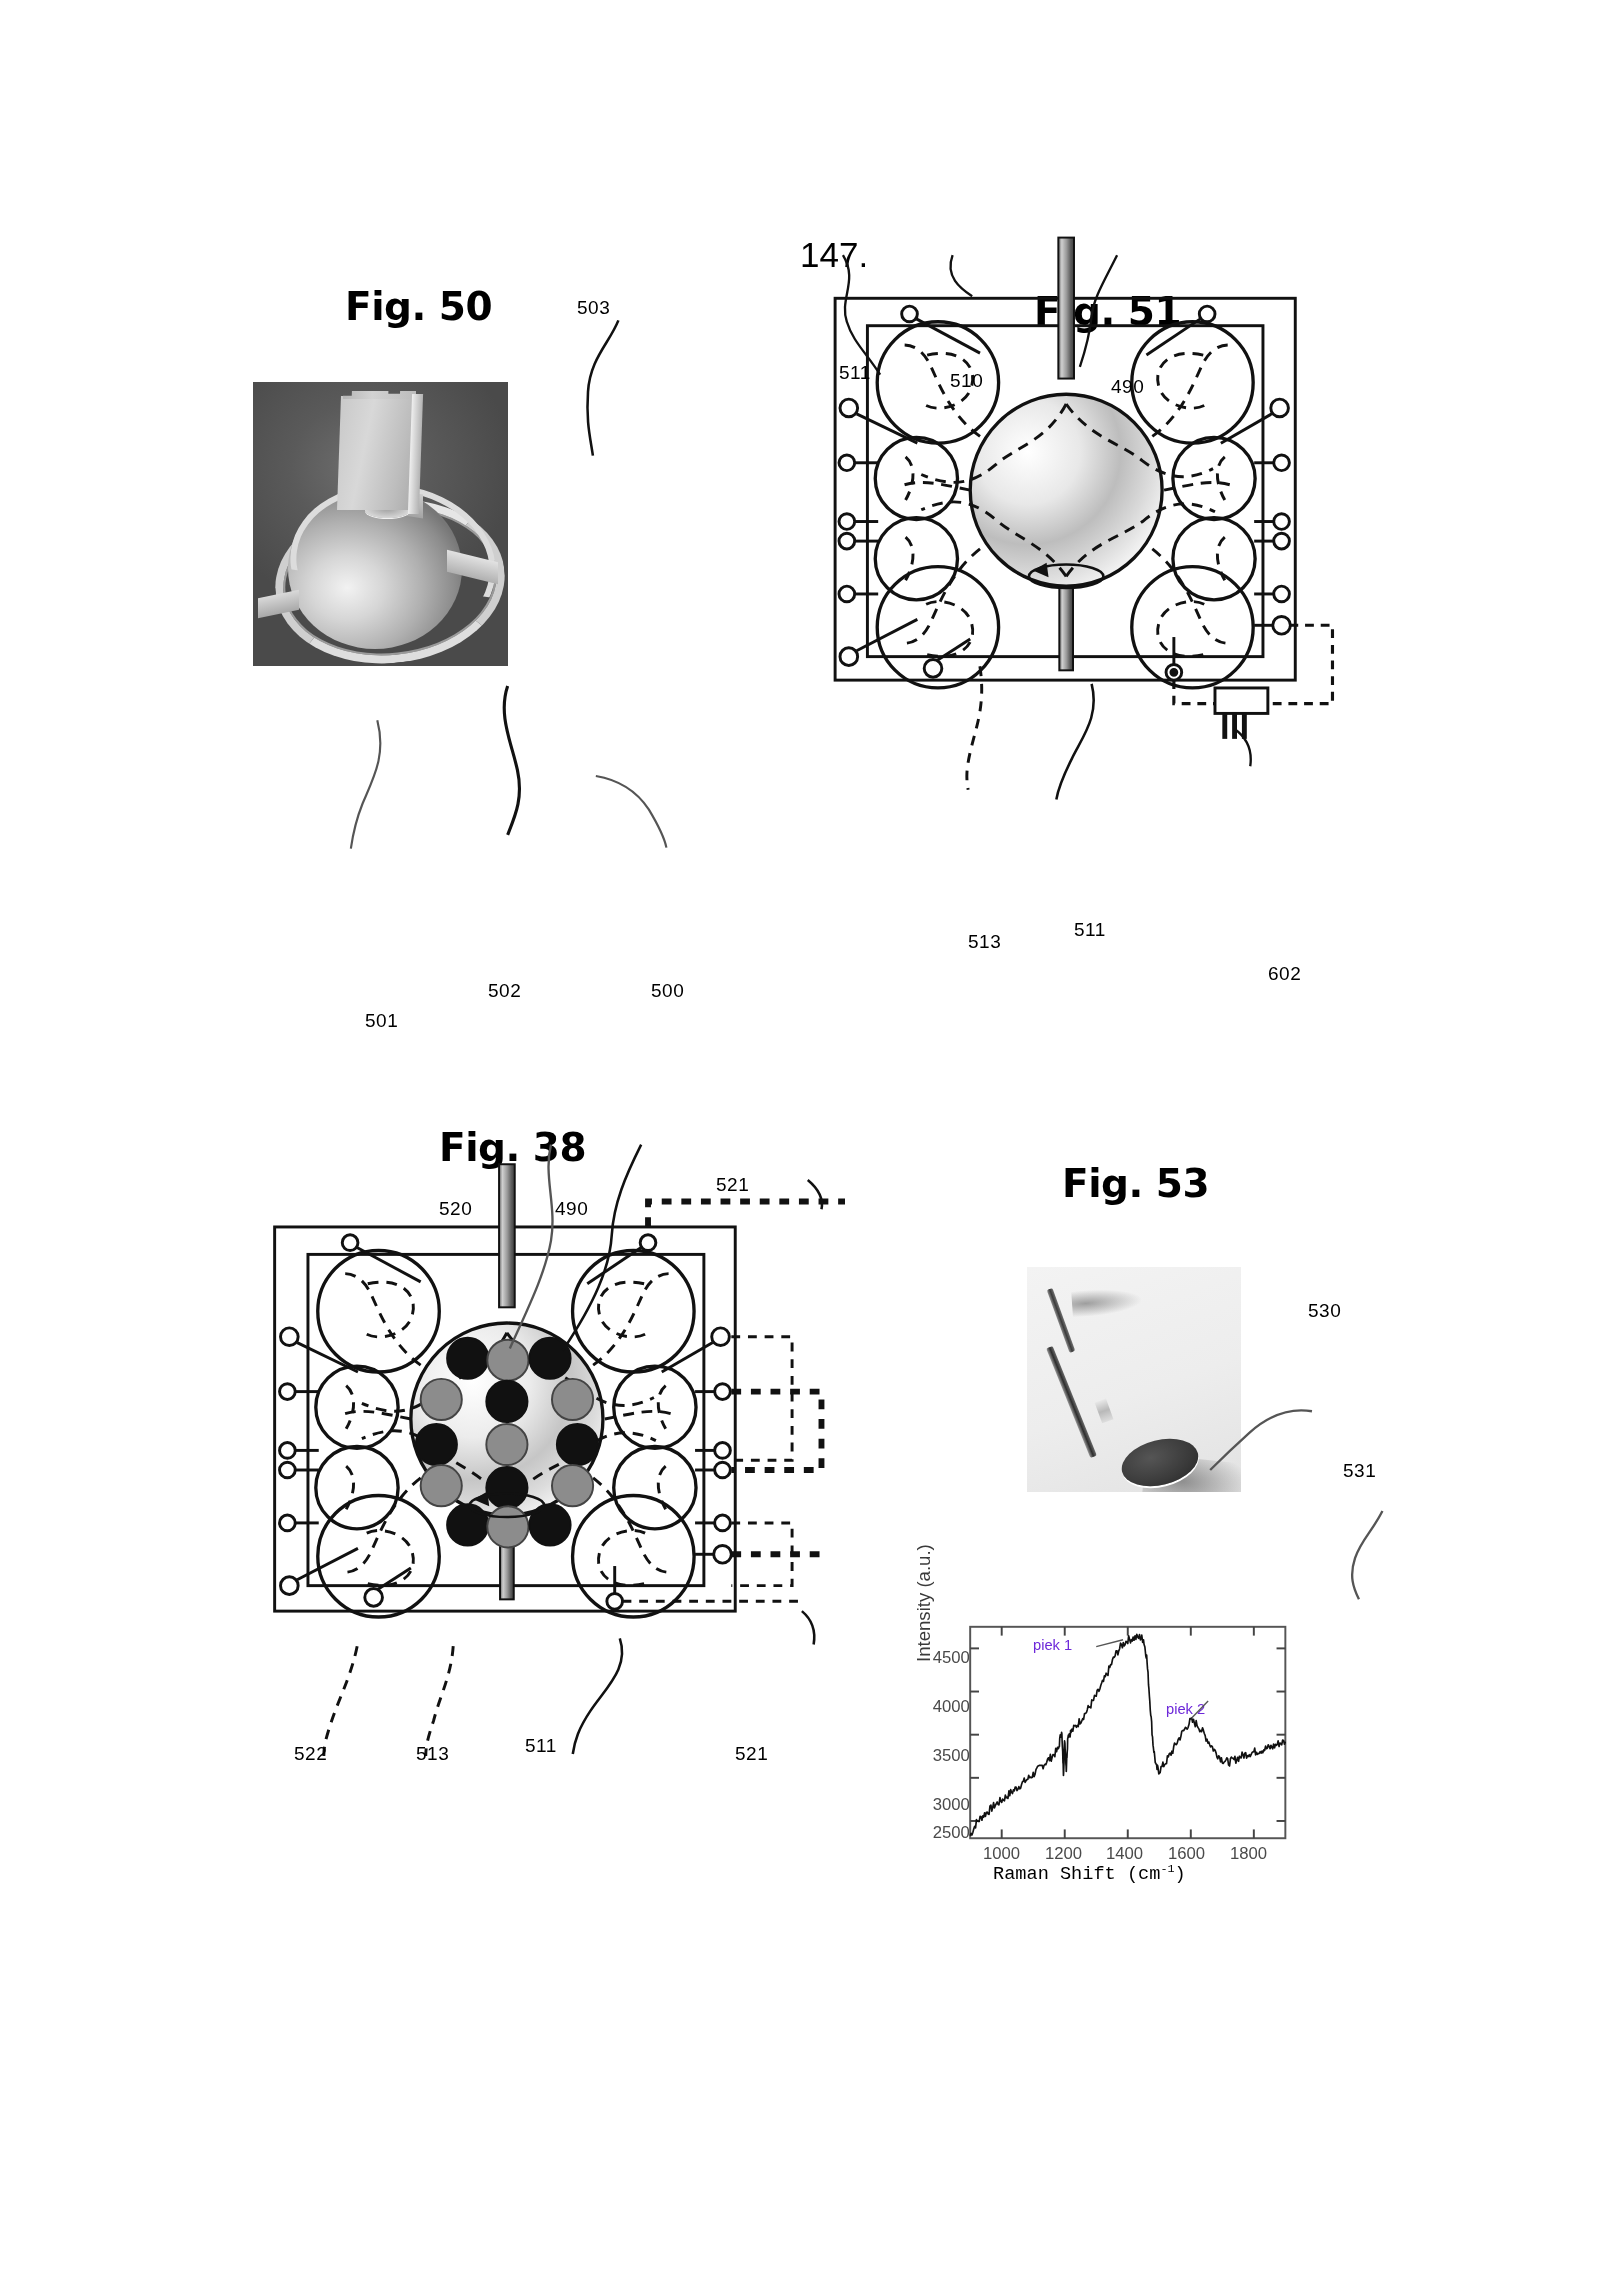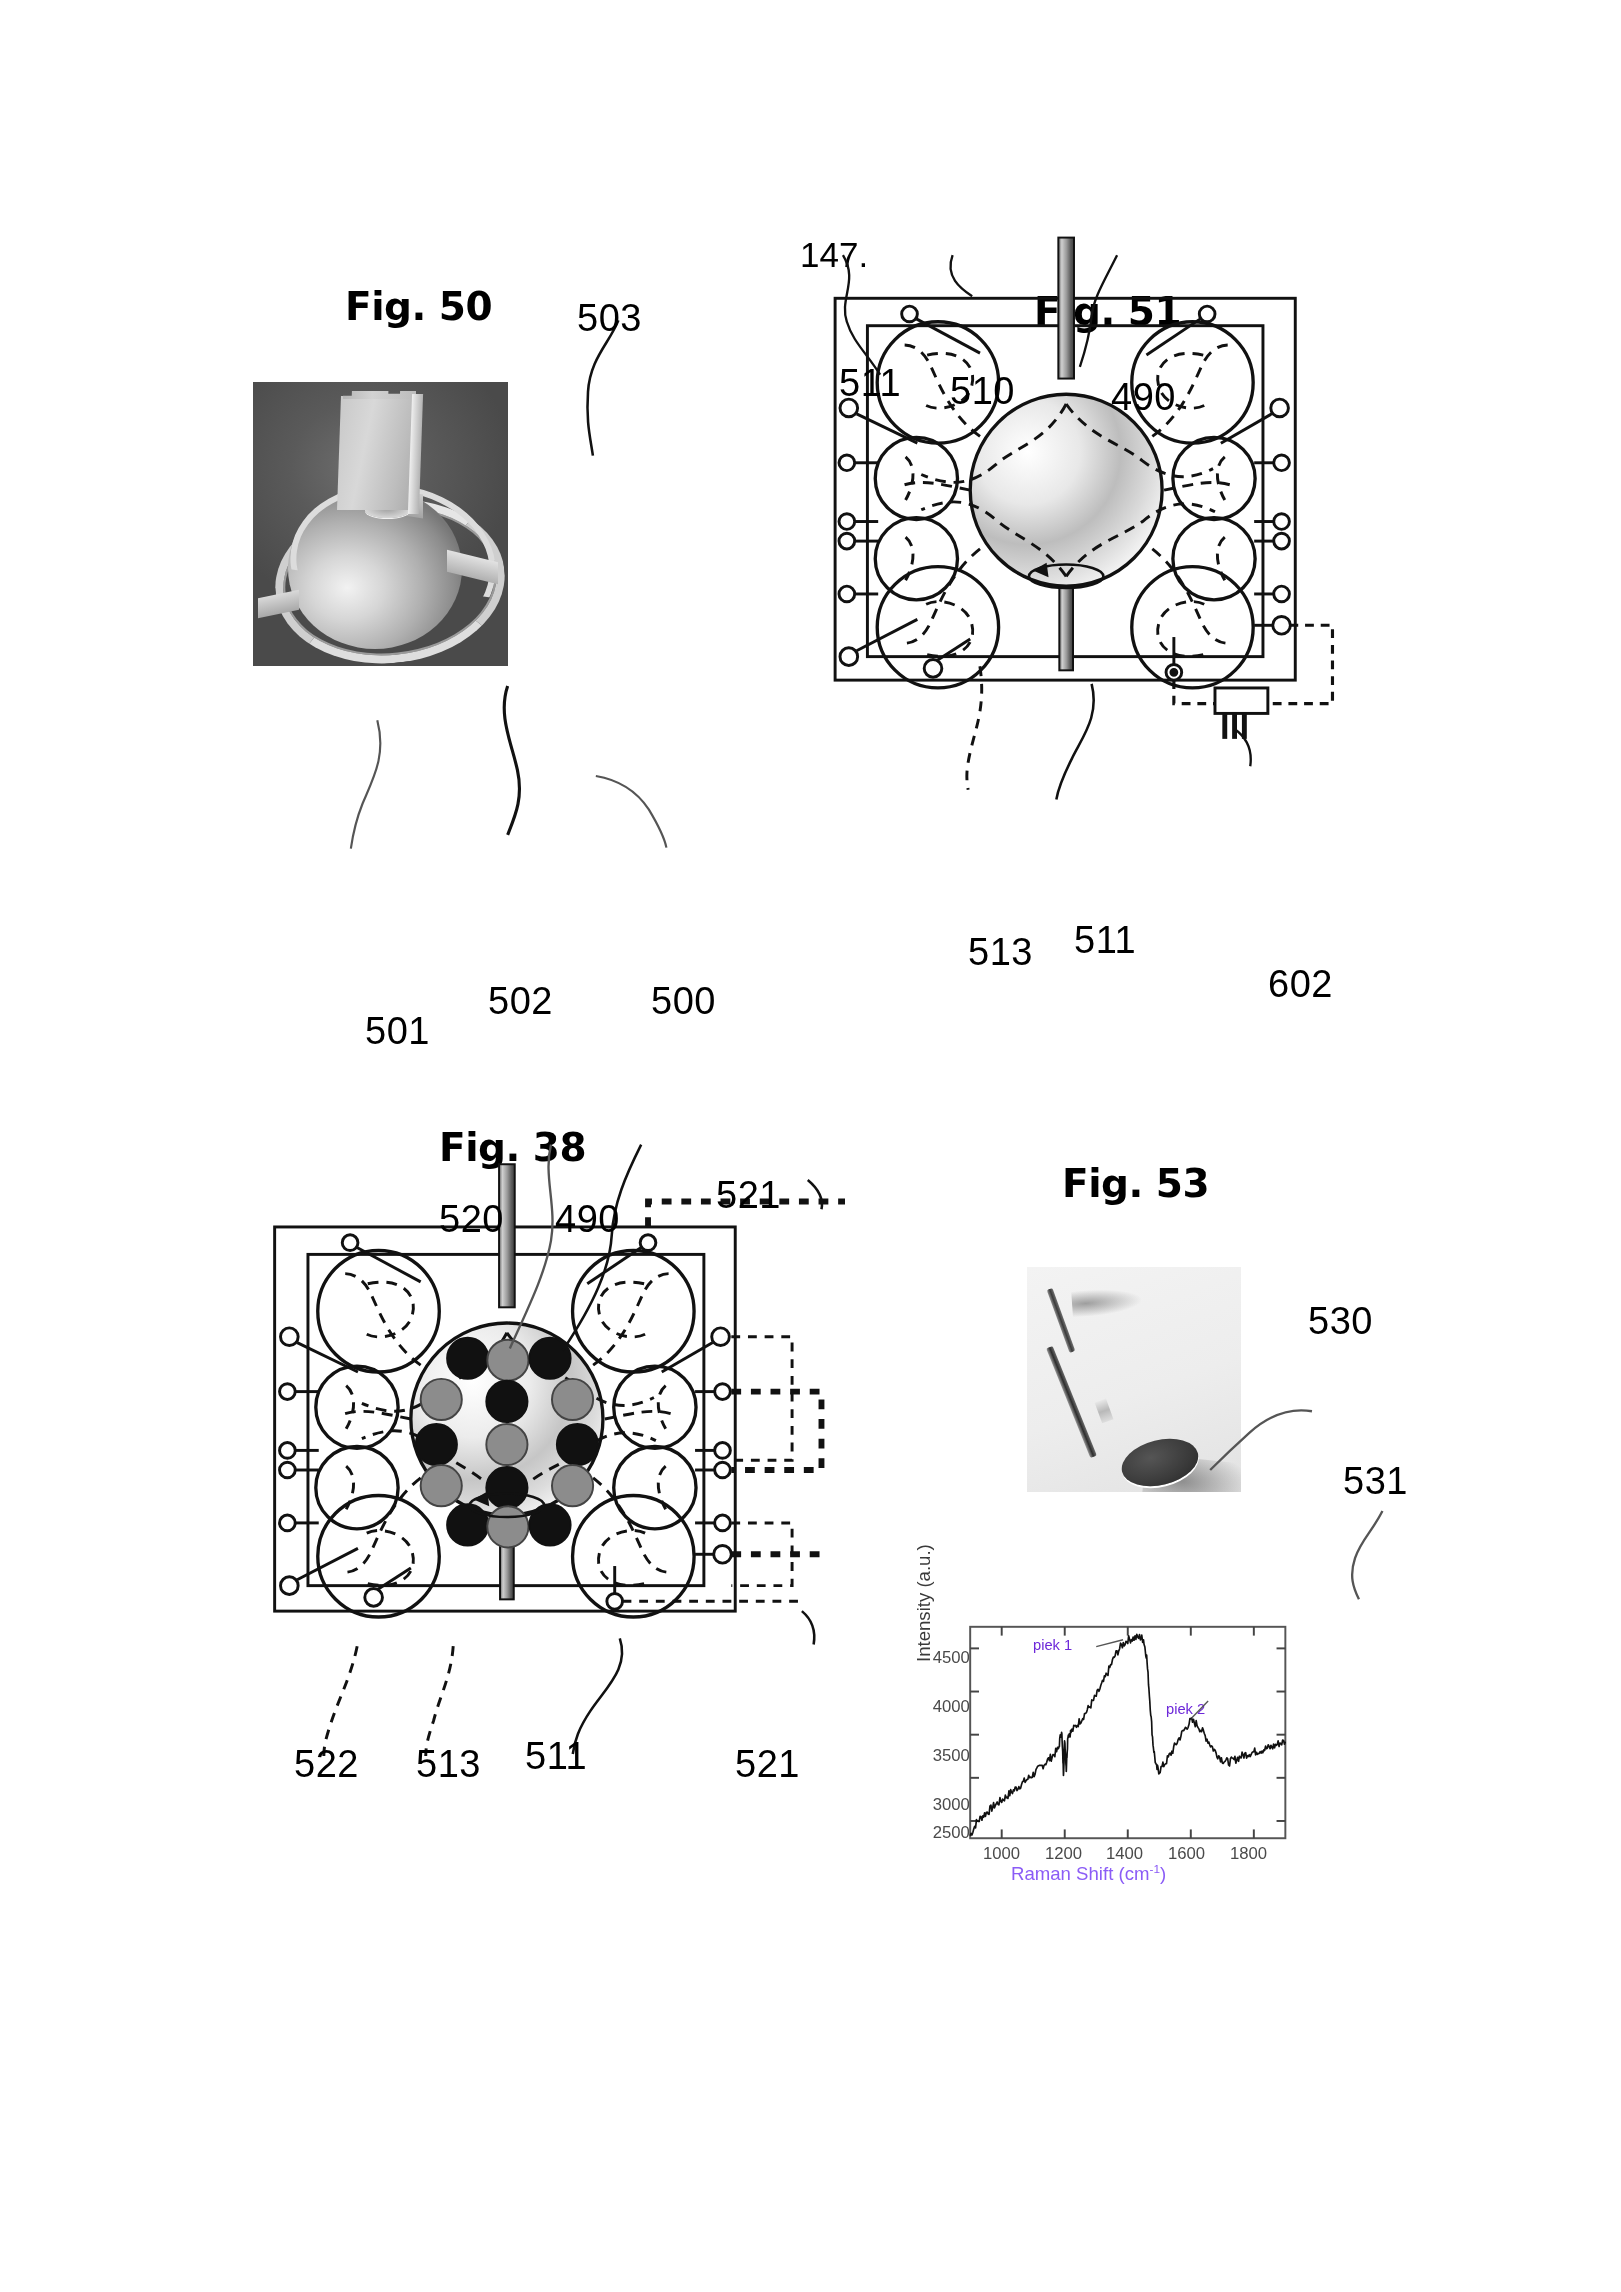--- a/index.html
+++ b/index.html
@@ -26,21 +26,21 @@
   }
   .page-num {
     position: absolute;
     font-family: "Liberation Sans", sans-serif;
     font-size: 35px;
     white-space: nowrap;
   }
   .ref {
     position: absolute;
     font-family: "Liberation Sans", sans-serif;
-    font-size: 38px;
+    font-size: 19px;
     white-space: nowrap;
     letter-spacing: 0.5px;
   }
 
   
   .photo { position:absolute; overflow:hidden; }
 
   #photo50 {
     left: 253px; top: 382px; width: 255px; height: 284px;
     background:
@@ -150,22 +150,22 @@
 
   
   #chart53 { position:absolute; left: 919px; top: 1572px; width: 396px; height: 323px; }
   .chart-ylabel {
     position:absolute; left:-5.9px; top: 90px;
     transform: rotate(-90deg); transform-origin: left top;
     font-family:"Liberation Sans", sans-serif; font-size:18.6px; color:#3a3a3a;
     white-space:nowrap;
   }
   .chart-xlabel {
-    position:absolute; left: 92px; top: 290px;
-    font-family:Liberation Sans, sans-serif; font-size:18.6px; color:#8b5cf6;
+    position:absolute; left: 74px; top: 290px;
+    font-family:Liberation Mono, monospace; font-size:18.6px; color:#000000;
     white-space:nowrap;
   }
   .chart-xlabel sup { font-size: 11.8px; }
   .ytick {
     position:absolute; font-family:"Liberation Sans", sans-serif;
     font-size:16.7px; color:#4a4a4a; text-align:right; width:47px;
   }
   .xtick {
     position:absolute; font-family:"Liberation Sans", sans-serif;
     font-size:16.7px; color:#4a4a4a; text-align:center; width:55px;

